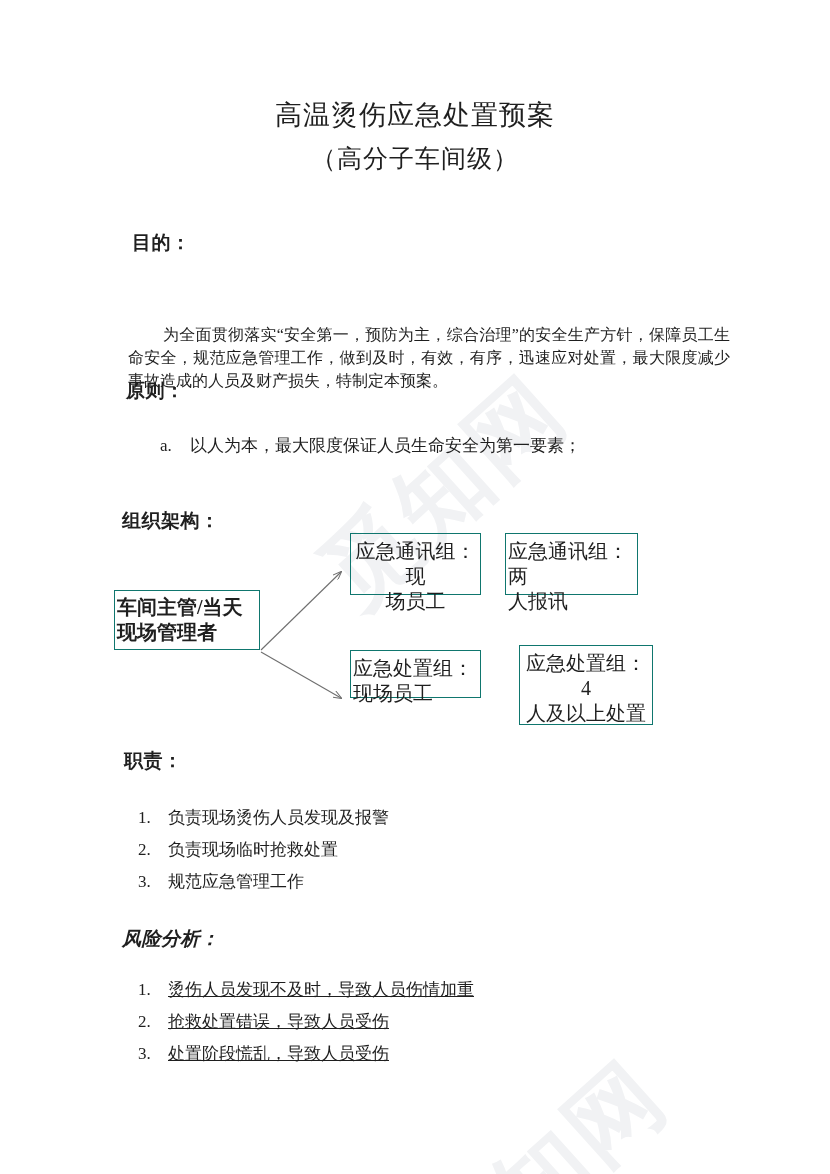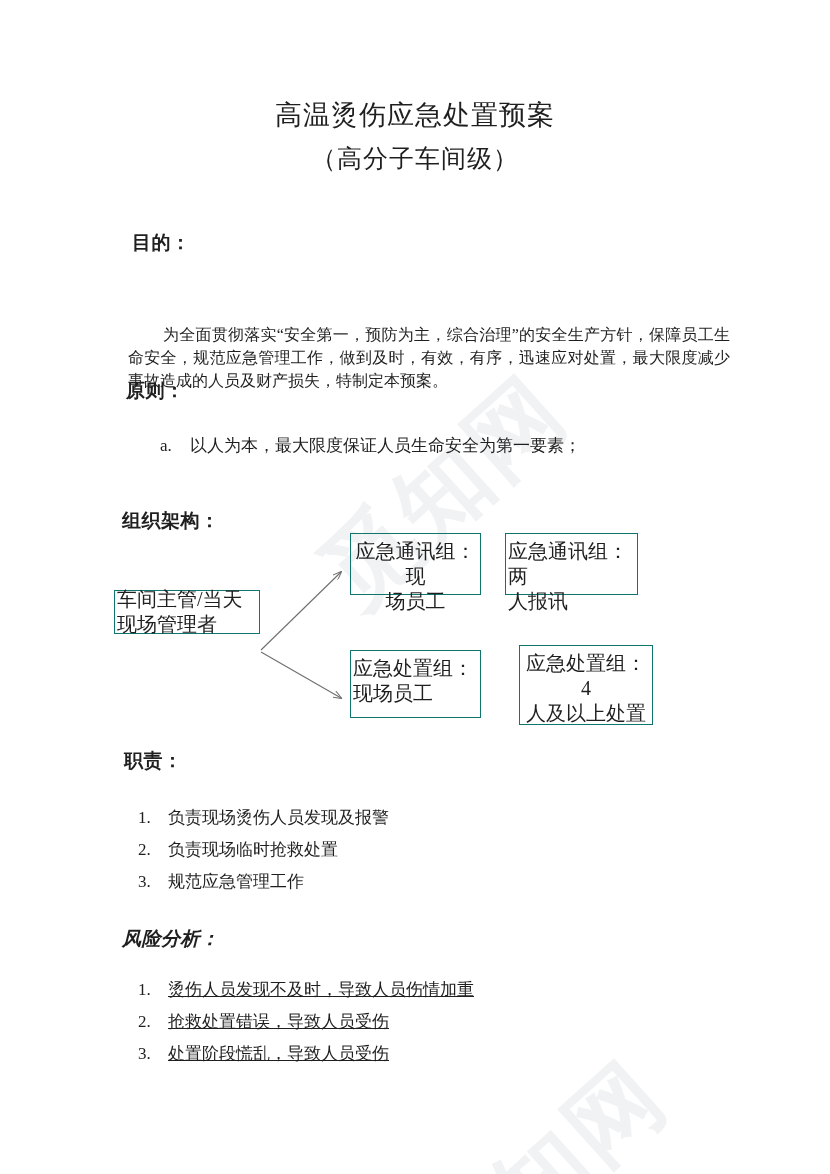--- a/index.html
+++ b/index.html
@@ -173,36 +173,36 @@
       <svg width="830" height="1174" aria-hidden="true">
         <defs>
           <marker id="arrowhead" markerWidth="9" markerHeight="7" refX="8" refY="3.5" orient="auto" markerUnits="userSpaceOnUse">
             <path d="M0,0 L9,3.5 L0,7" fill="none" stroke="#6f6f6f" stroke-width="1"></path>
           </marker>
         </defs>
         <line x1="261" y1="650" x2="341" y2="572" stroke="#6f6f6f" stroke-width="1.1" marker-end="url(#arrowhead)"></line>
         <line x1="261" y1="652" x2="341" y2="698" stroke="#6f6f6f" stroke-width="1.1" marker-end="url(#arrowhead)"></line>
       </svg>
 
-      <div class="node left middle" style="left:114px; top:590px; width:146px; height:44px;">
+      <div class="node left middle" style="left:114px; top:590px; width:146px; height:60px;font-weight:bold;">
         <span style="white-space:pre-line">车间主管/当天
 现场管理者</span>
       </div>
 
       <div class="node center top" style="left:350px; top:533px; width:131px; height:62px;">
         <span style="white-space:pre-line">应急通讯组：现
 场员工</span>
       </div>
 
       <div class="node left top" style="left:505px; top:533px; width:133px; height:62px;">
         <span style="white-space:pre-line">应急通讯组：两
 人报讯</span>
       </div>
 
-      <div class="node left top" style="left:350px; top:650px; width:131px; height:68px;">
+      <div class="node left top" style="left:350px; top:650px; width:131px; height:48px;">
         <span style="white-space:pre-line">应急处置组：
 现场员工</span>
       </div>
 
       <div class="node center top" style="left:519px; top:645px; width:134px; height:80px;">
         <span style="white-space:pre-line">应急处置组： 4
 人及以上处置</span>
       </div>
     </div>
 

